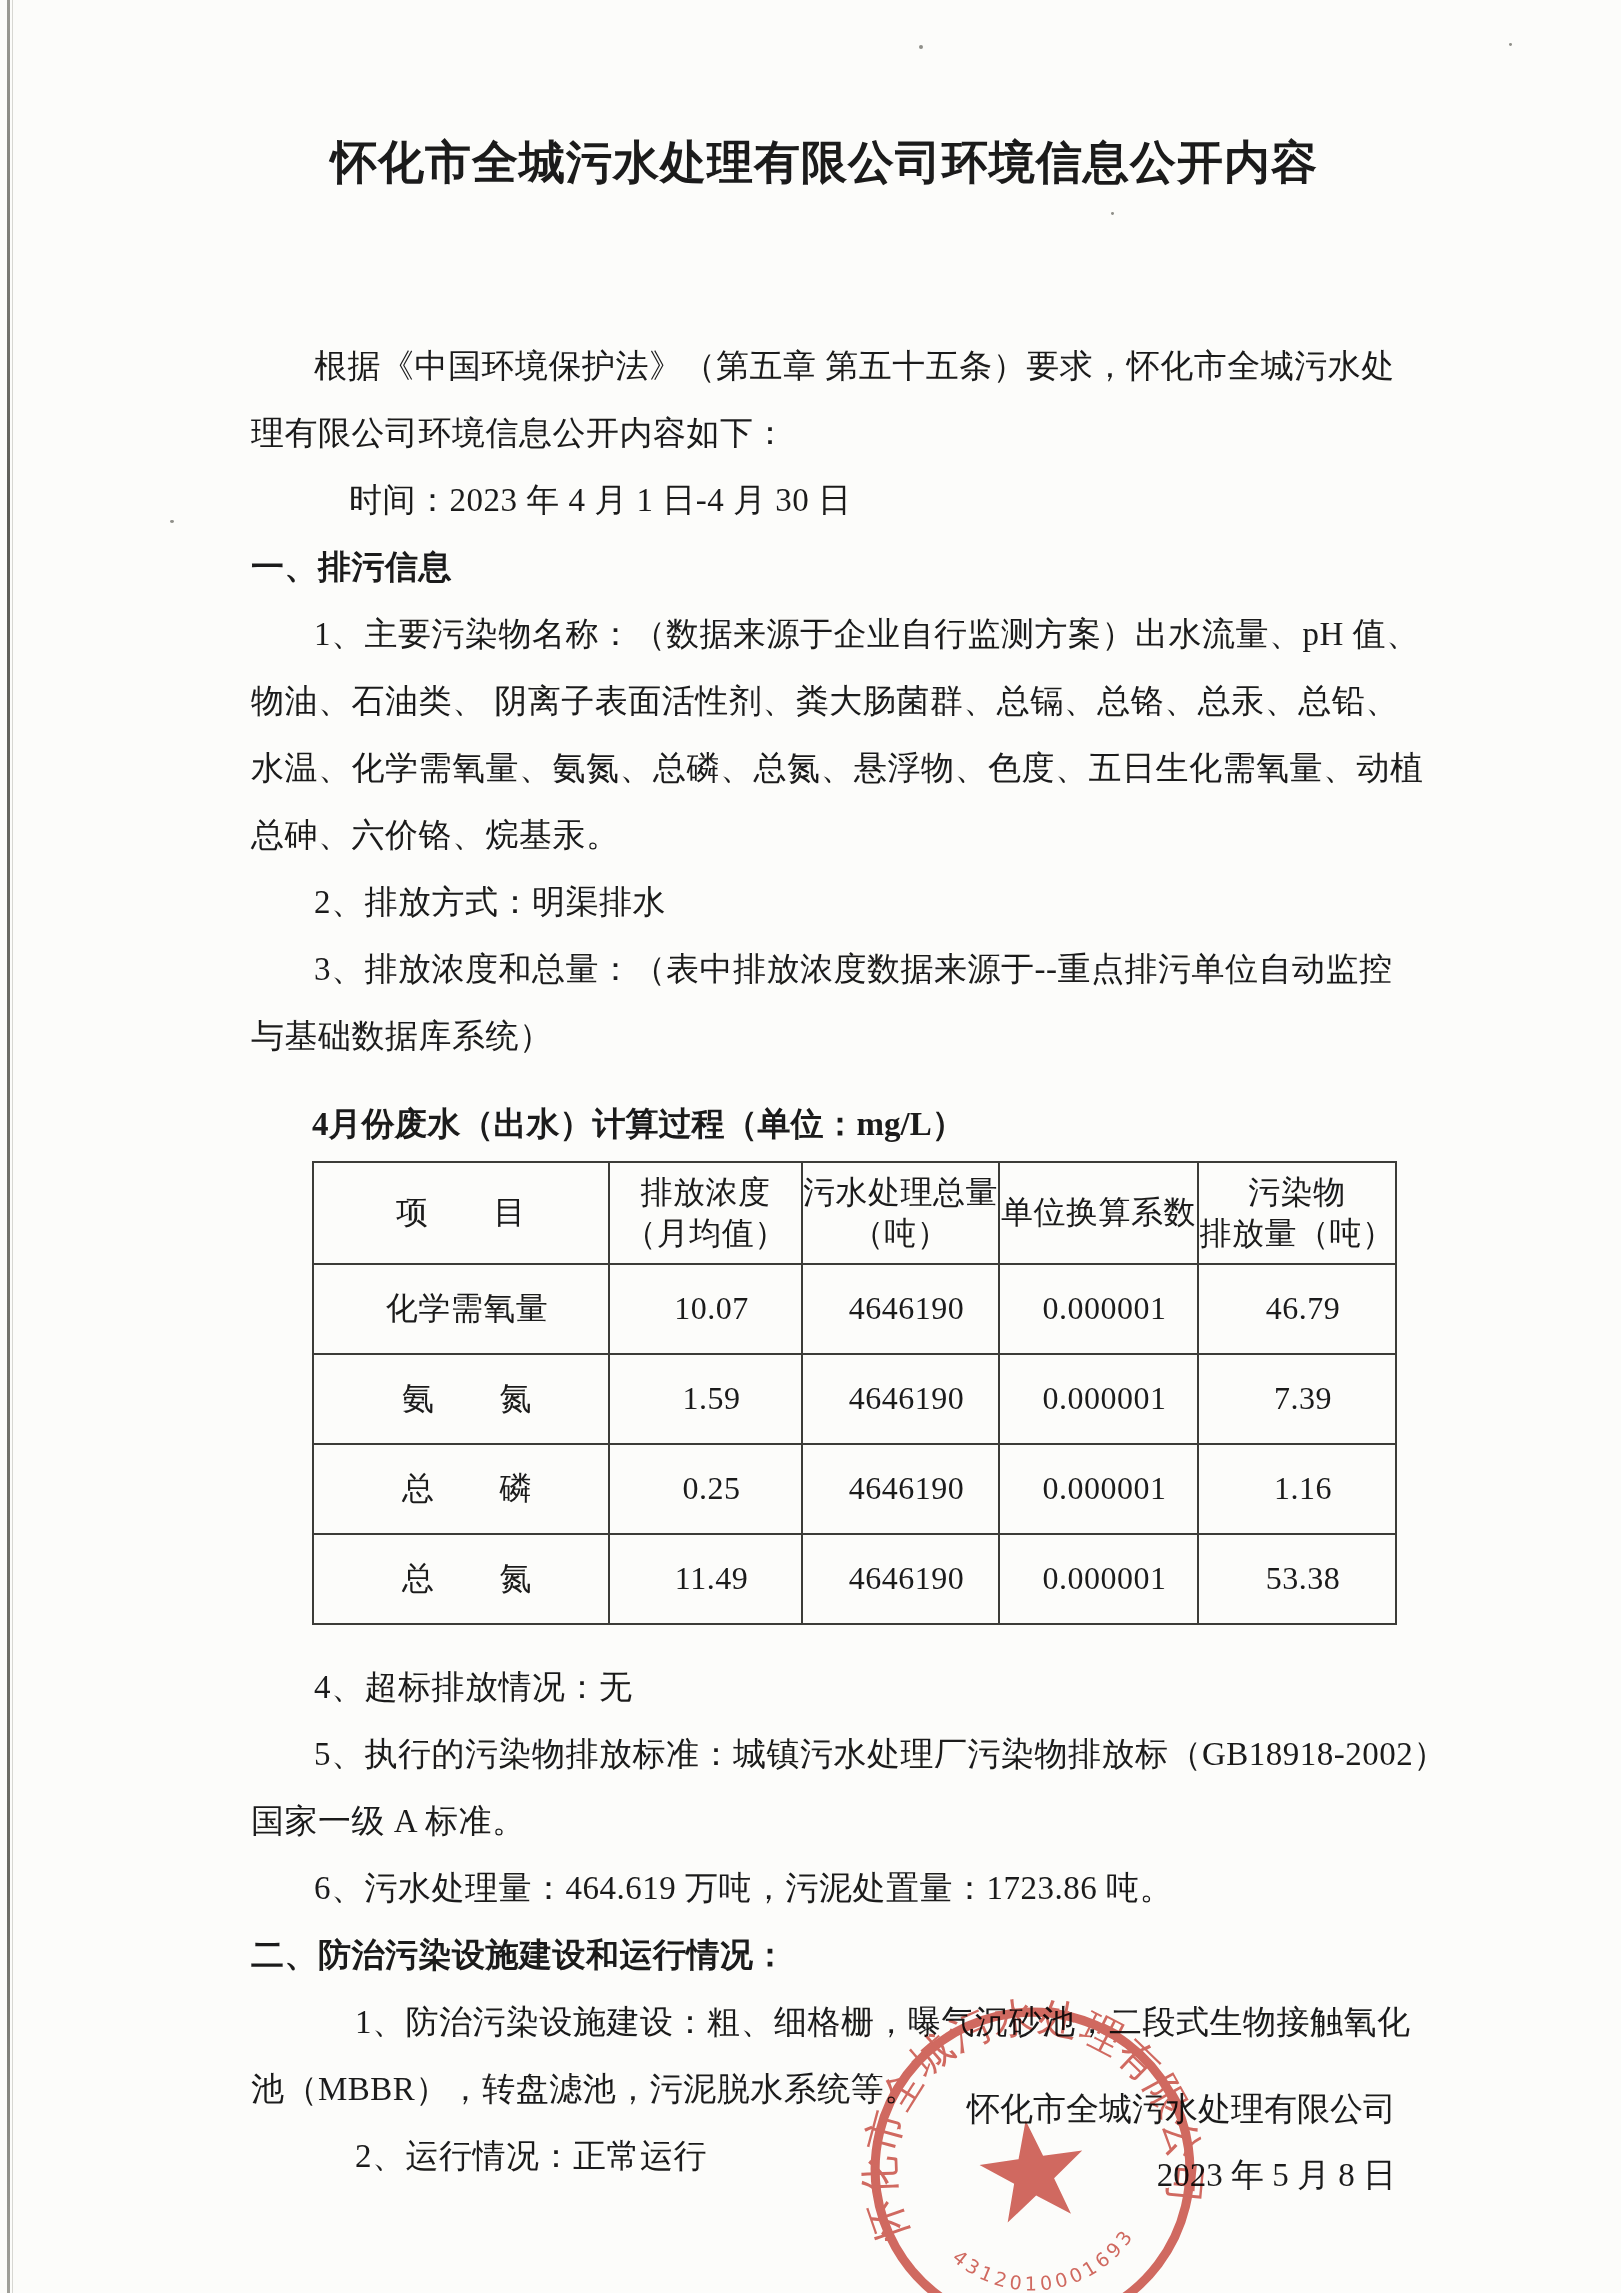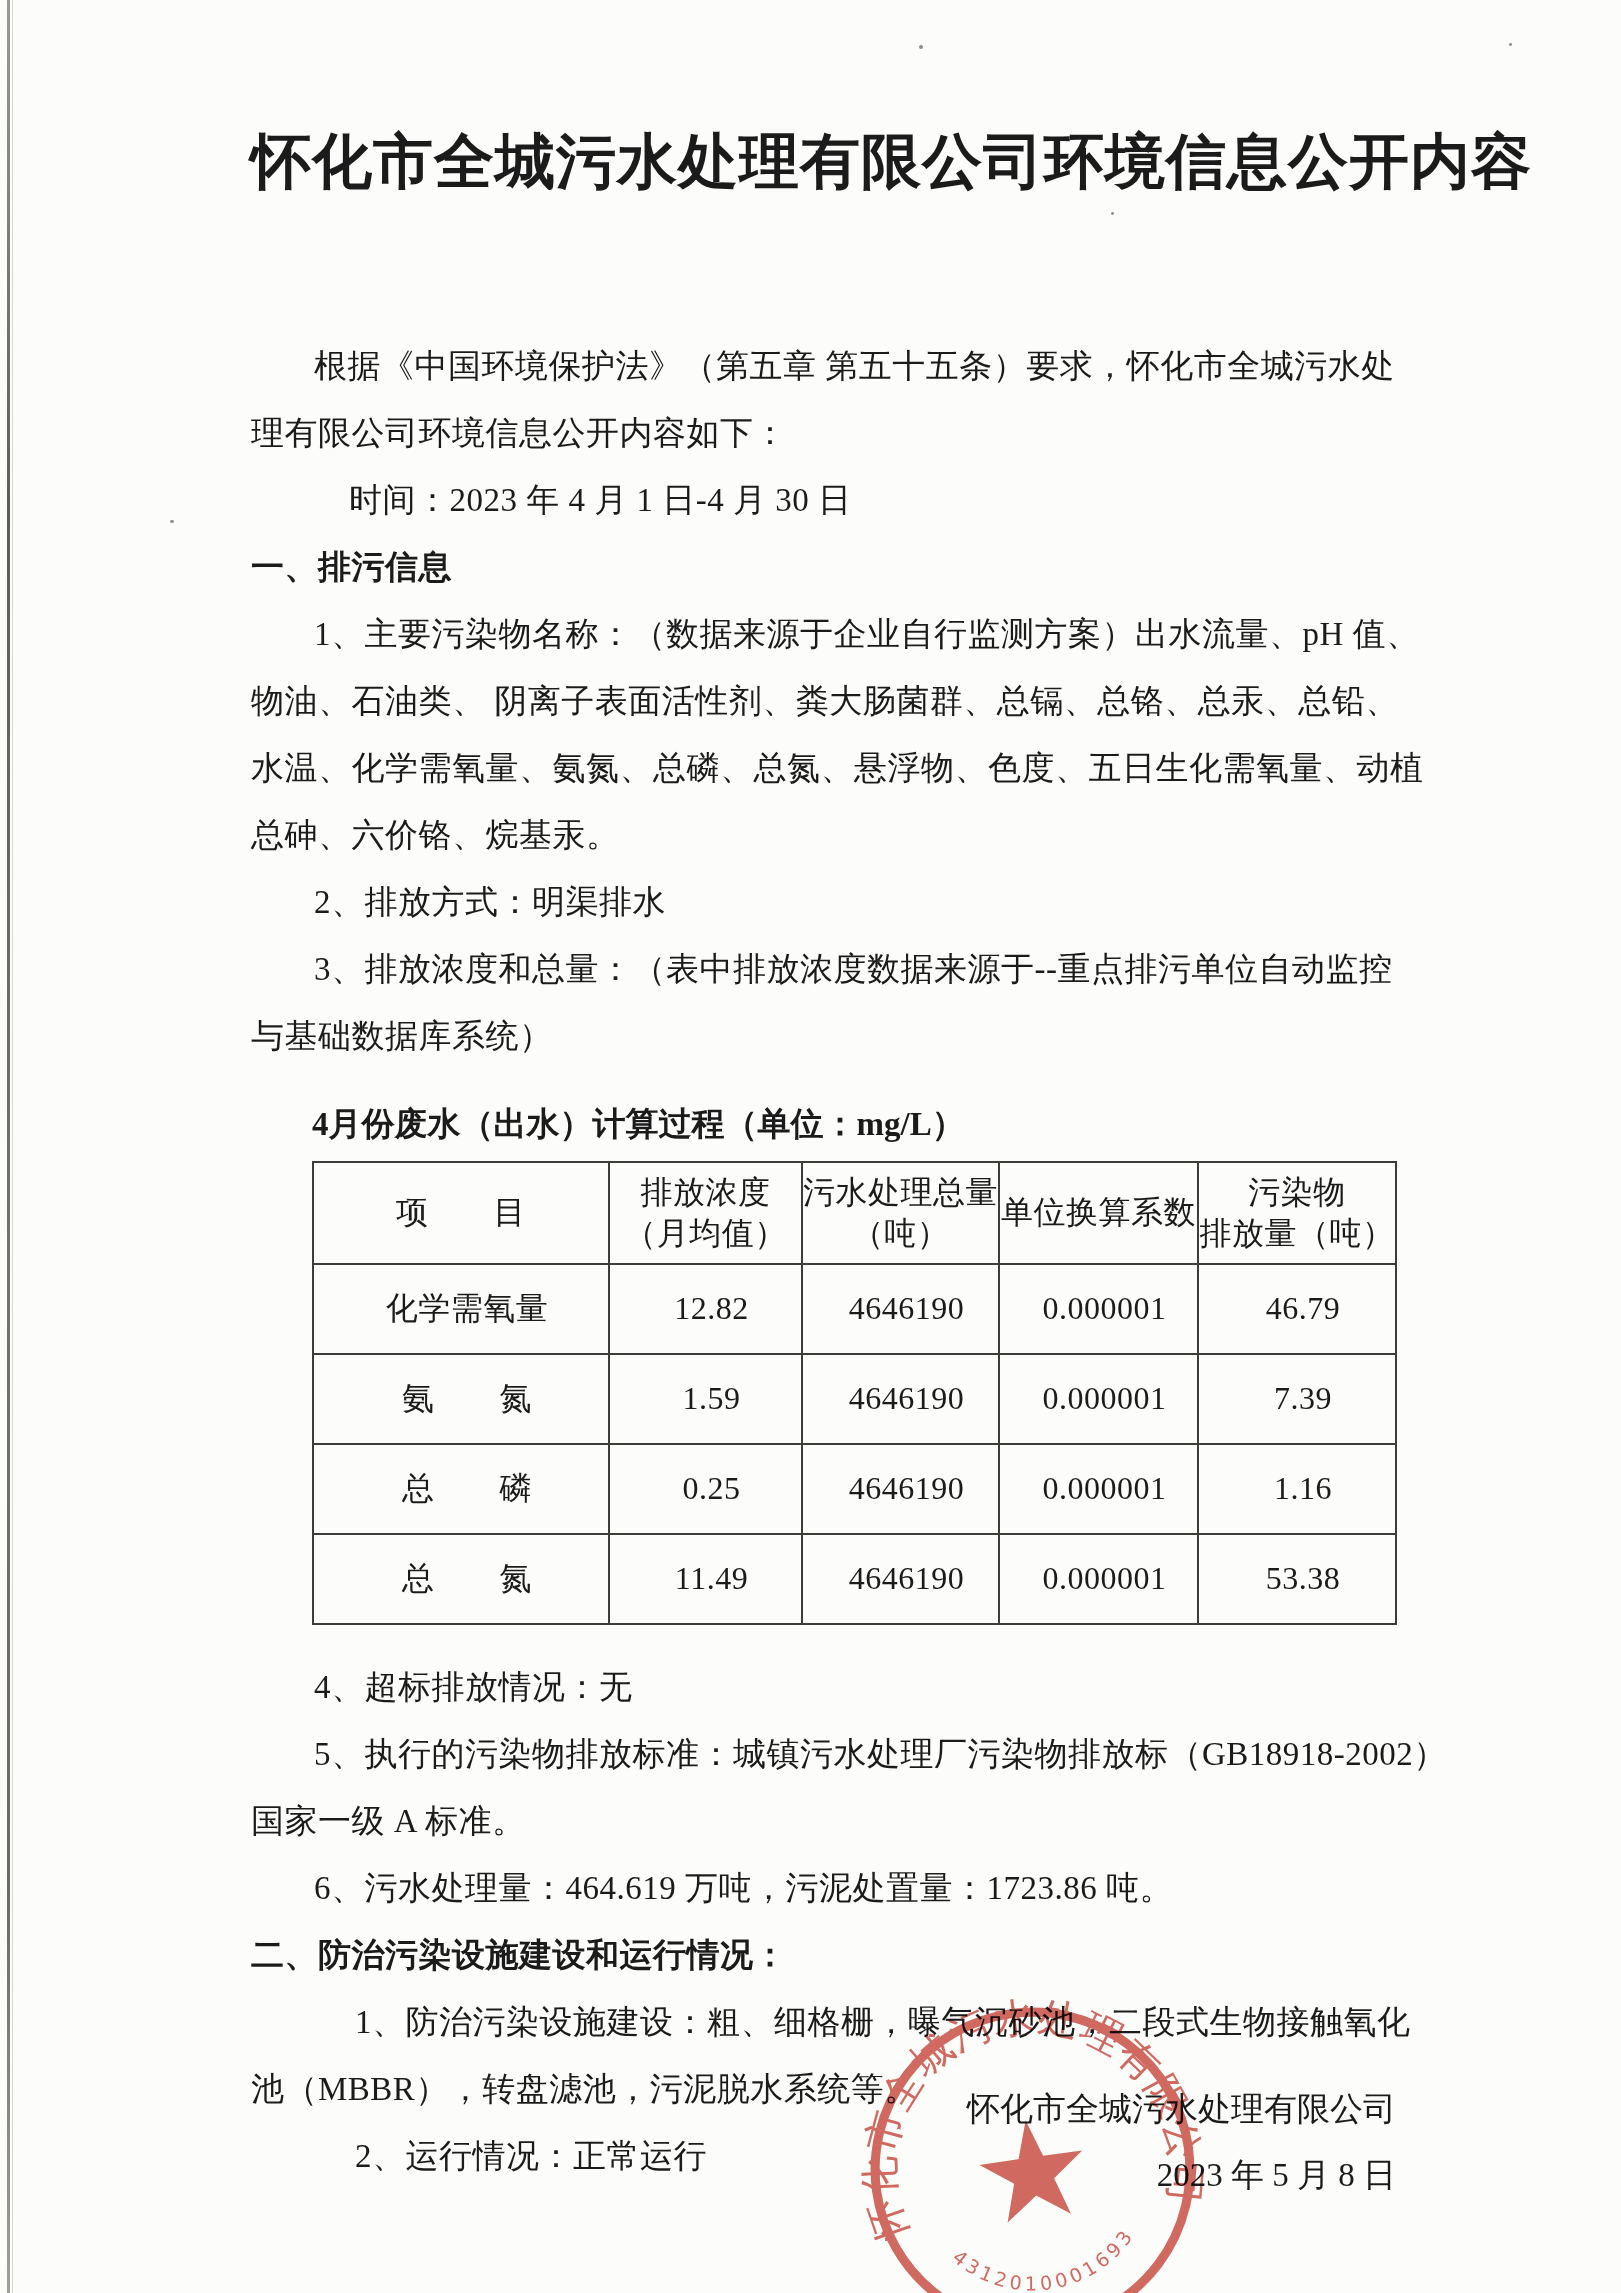--- a/index.html
+++ b/index.html
@@ -21,21 +21,21 @@
     position:absolute; left:11.8px; top:0; width:1px; height:100%;
     background:#c7c7c1; opacity:.7;
   }
   .speck { position:absolute; background:#8f8f89; border-radius:50%; }
 
   .content { position:absolute; left:251px; top:0; width:1147px; }
 
   .doc-title {
     margin-top:131px;
     text-align:center;
-    font-size:60px; font-weight:bold;
+    font-size:46px; font-weight:bold;
     line-height:63px; letter-spacing:1px;
     white-space:nowrap;
   }
   .line {
     font-size:33px; line-height:67px; height:67px;
     white-space:nowrap; letter-spacing:0.5px;
   }
   .first-para { margin-top:139px; }
   .indent-2   { text-indent:63px; }
   .indent-t   { text-indent:98px; }
@@ -134,21 +134,21 @@
         <td>
           <div>单位换算系数</div>
         </td>
         <td>
           <div>污染物</div>
               <div>排放量（吨）</div>
         </td>
       </tr>
       <tr class="row">
         <td>化学需氧量</td>
-        <td>12.82</td>
+        <td>10.07</td>
         <td>4646190</td>
         <td>0.000001</td>
         <td>46.79</td>
       </tr>
       <tr class="row">
         <td>氨　　氮</td>
         <td>1.59</td>
         <td>4646190</td>
         <td>0.000001</td>
         <td>7.39</td>

